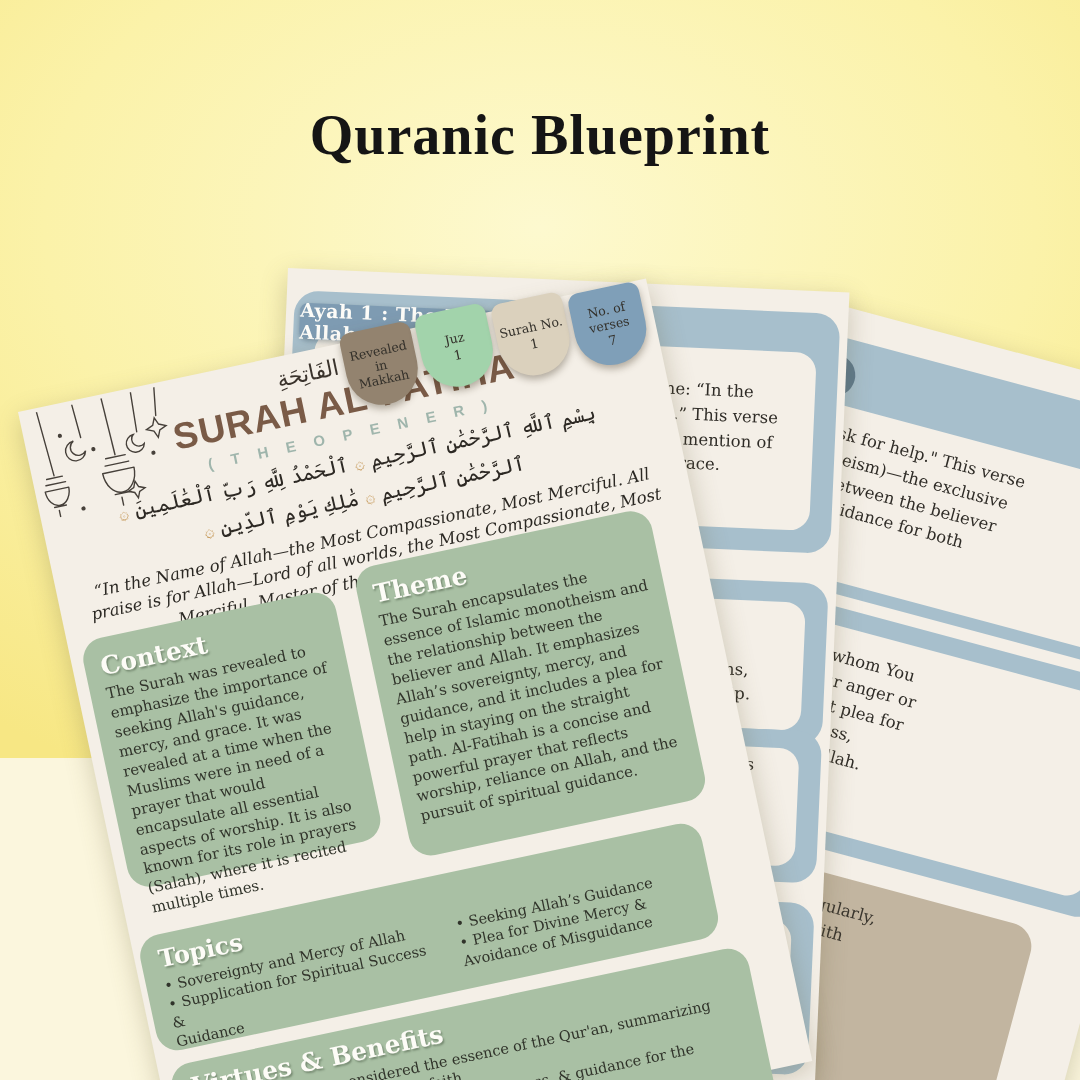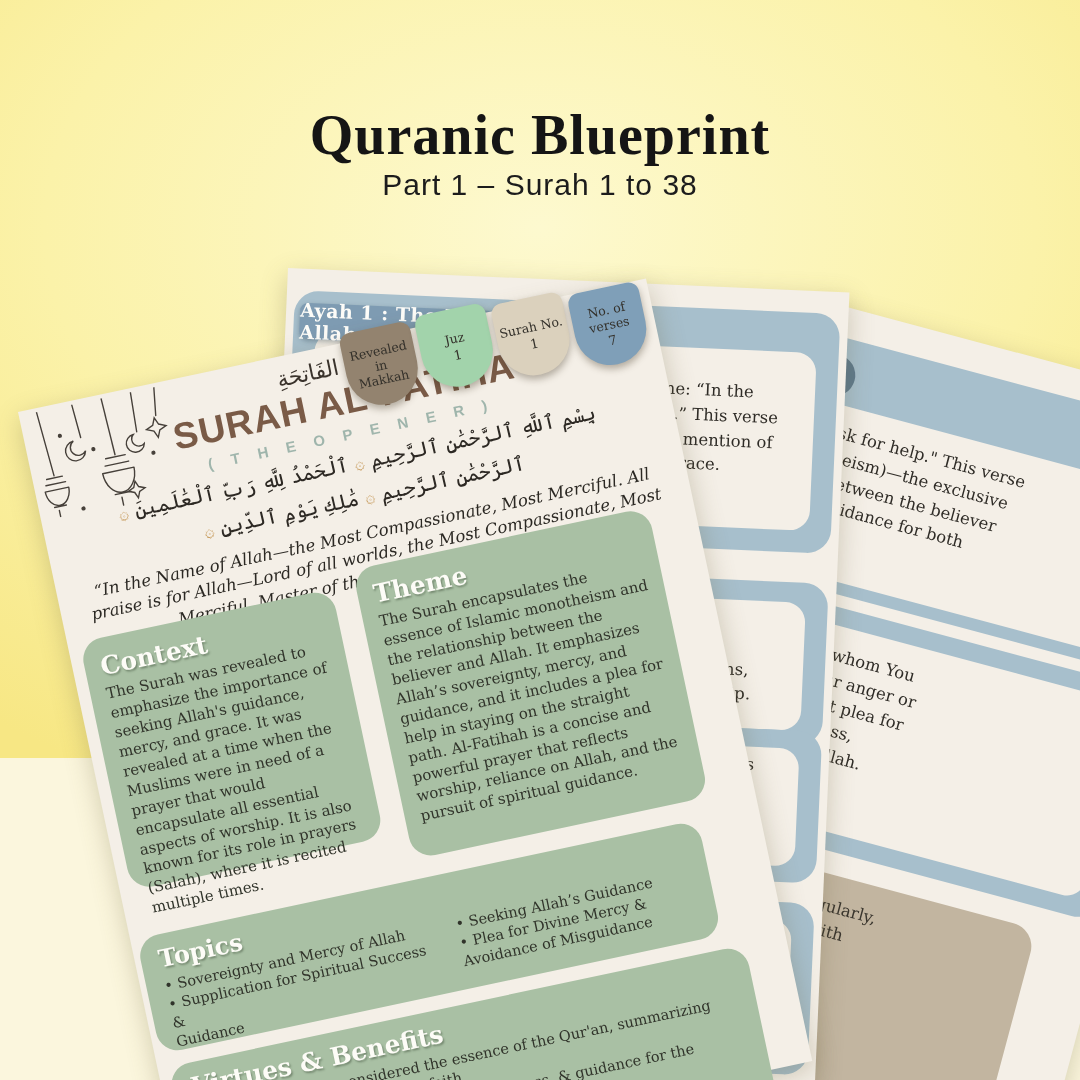--- a/index.html
+++ b/index.html
@@ -57,21 +57,20 @@
   .lanterns{position:absolute;left:-4px;top:4px;}
 </style>
 </head>
 <body>
 
 <div id="canvas">
   <div class="bg-top"></div>
   <div class="bg-bottom"></div>
 
   <div class="main-title">Quranic Blueprint</div>
-  <div class="main-sub">Part 1 – Surah 1 to 38</div>
 
   <div class="page" id="page-right">
     <div class="blue-block" style="left:0;top:30px;width:420px;height:250px;">
       <div class="tag-circle" style="left:4px;top:18px;">p</div>
       <div class="inner-card" style="left:18px;top:66px;width:380px;height:172px;">
         <div class="frag pre" style="padding:16px 18px 0 26px;">sk for help." This verse
 heism)—the exclusive
 between the believer
 guidance for both</div>
       </div>

